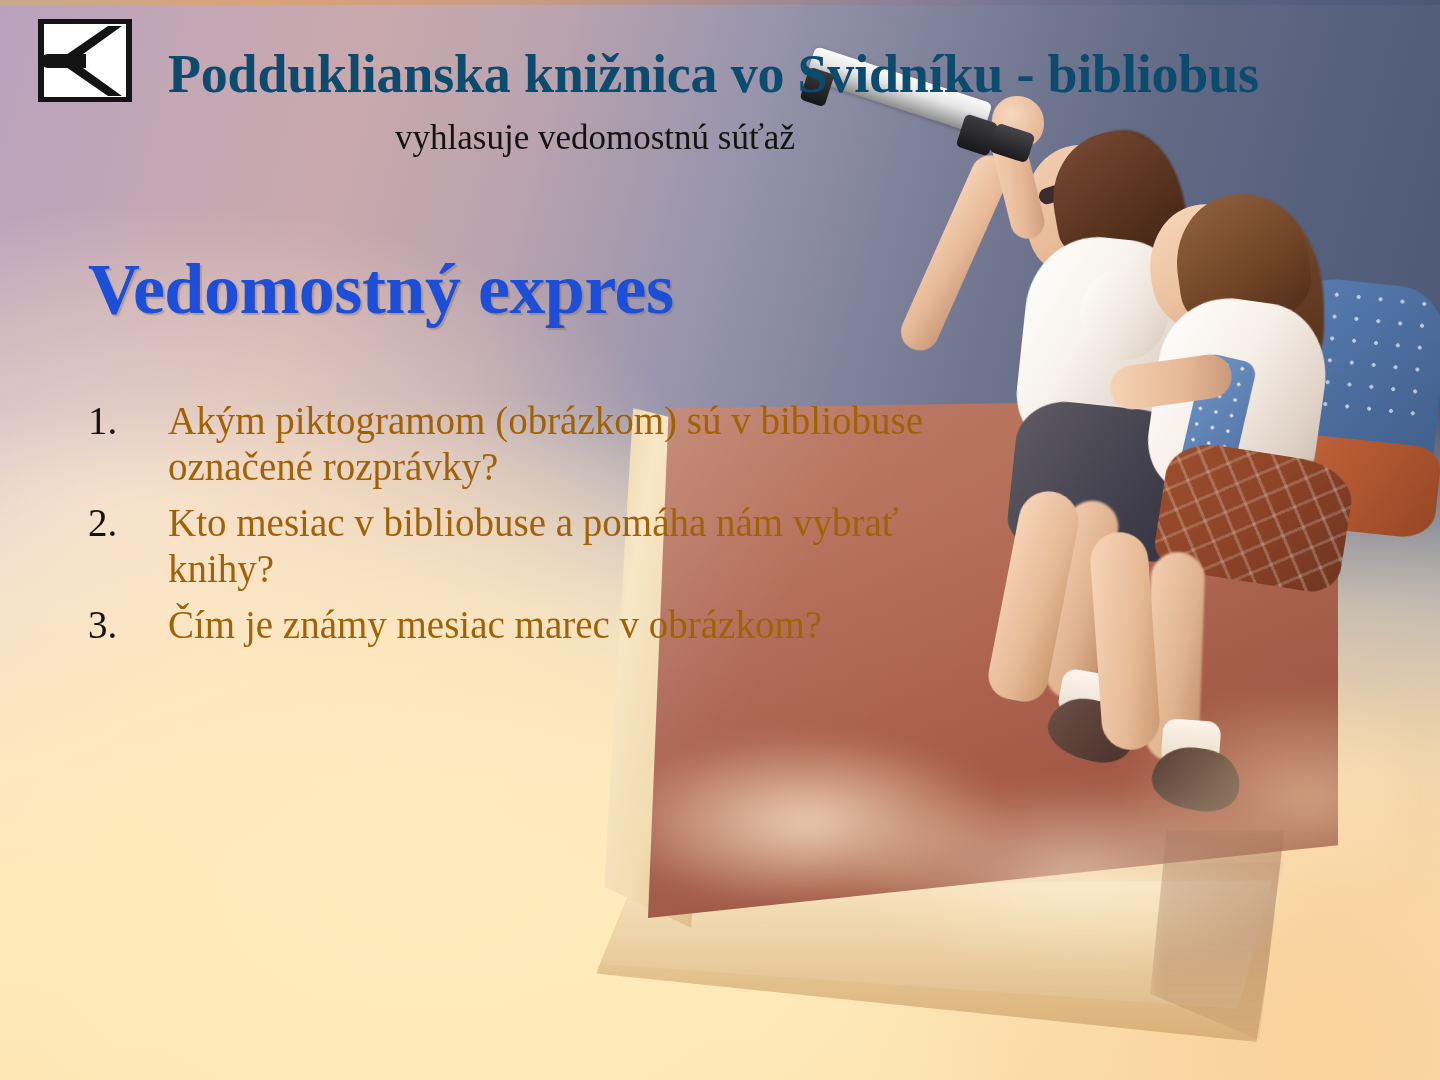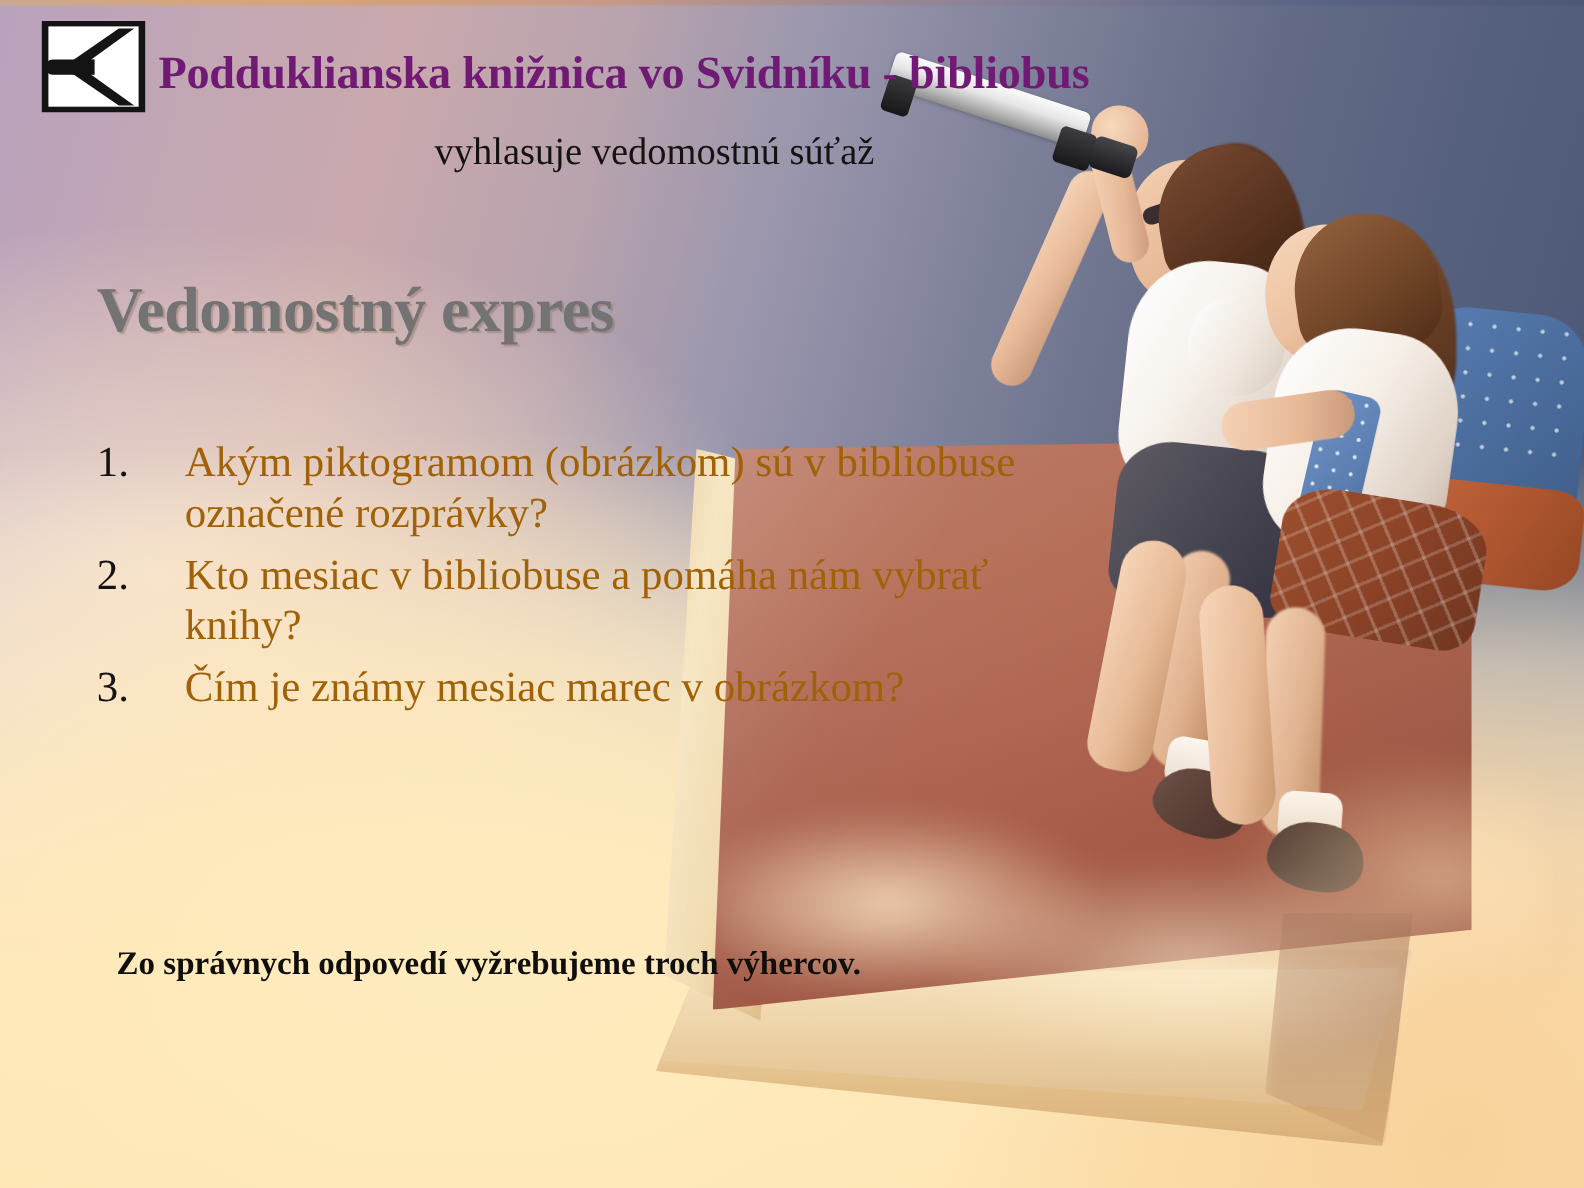--- a/index.html
+++ b/index.html
@@ -343,41 +343,41 @@
   }
 
   
   .logo {
     position: absolute;
     left: 36px; top: 19px;
     width: 97px; height: 83px;
   }
   .hdr-title {
     position: absolute;
-    left: 144px; top: 43px;
-    font-size: 42px;
+    left: 168px; top: 43px;
+    font-size: 54px;
     font-weight: bold;
-    color: #701a75;
+    color: #0c4a6e;
     letter-spacing: -0.2px;
     white-space: nowrap;
   }
   .hdr-sub {
     position: absolute;
     left: 0; right: 0; top: 118px;
     text-align: center;
     font-size: 35px;
     color: #151310;
     padding-right: 250px;
   }
   .main-title {
     position: absolute;
     left: 88px; top: 248px;
-    font-size: 58px;
+    font-size: 72px;
     font-weight: bold;
-    color: #737373;
+    color: #1d4ed8;
     letter-spacing: -0.5px;
     text-shadow: 2px 2px 1px rgba(120,96,80,0.35);
   }
   .qlist {
     position: absolute;
     left: 88px; top: 398px;
     width: 880px;
   }
   .qitem {
     display: flex;
@@ -482,15 +482,14 @@
     <div class="qitem">
       <div class="qnum">2.</div>
       <div class="qtext">Kto mesiac v bibliobuse a pomáha nám vybrať knihy?</div>
     </div>
     <div class="qitem">
       <div class="qnum">3.</div>
       <div class="qtext">Čím je známy mesiac marec v obrázkom?</div>
     </div>
   </div>
 
-  <div class="footer-note">Zo správnych odpovedí vyžrebujeme troch výhercov.</div>
 
 </div>
 
 </body></html>

